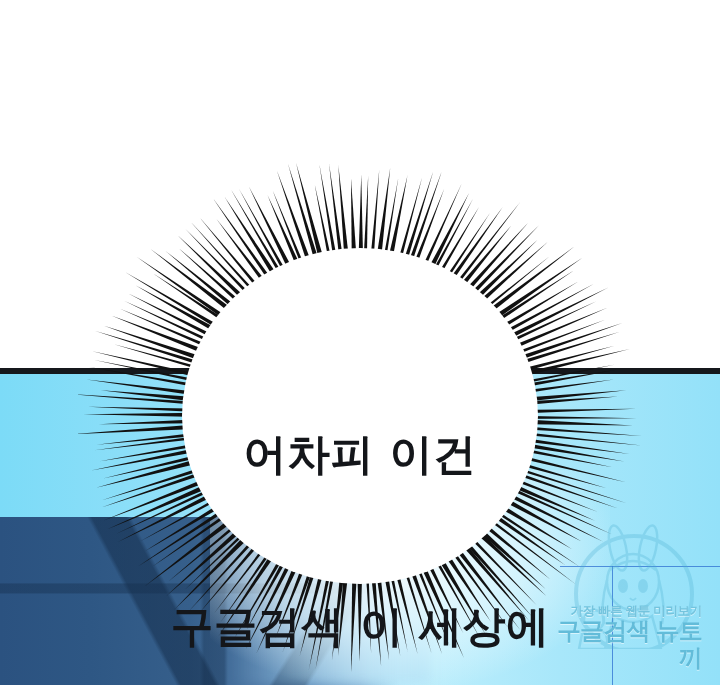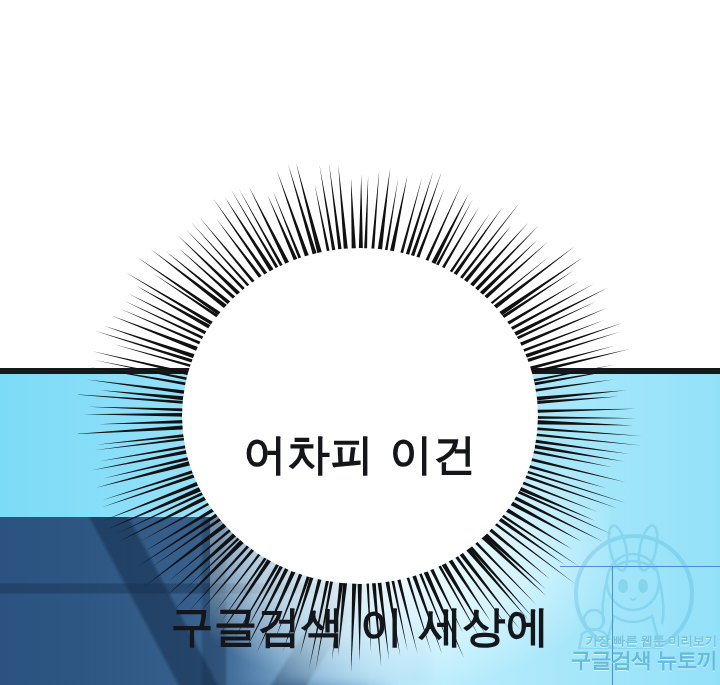--- a/index.html
+++ b/index.html
@@ -150,36 +150,36 @@
     left: 8px; top: 0;
     width: 172px; height: 125px;
     opacity: .30;
   }
   #watermark .wm-text {
     position: absolute;
     left: 0;
     bottom: 14px;
     width: 180px;
     text-align: right;
-    padding-right: 3px;
+    padding-right: 18px;
     box-sizing: border-box;
     font-family: "Liberation Sans", "DejaVu Sans", sans-serif;
     color: #74c4de;
     text-shadow: 0 1px 0 rgba(255,255,255,.55);
   }
   #watermark .wm-top {
     display: block;
     font-size: 12.5px;
     font-weight: 700;
     letter-spacing: -0.3px;
     line-height: 1.15;
   }
   #watermark .wm-bottom {
     display: block;
-    font-size: 21px;
+    font-size: 24px;
     font-weight: 700;
     letter-spacing: -0.8px;
     line-height: 1.1;
     color: #63bcd9;
   }
   
   .guide-v {
     position: absolute;
     left: 612px;
     top: 566px;

